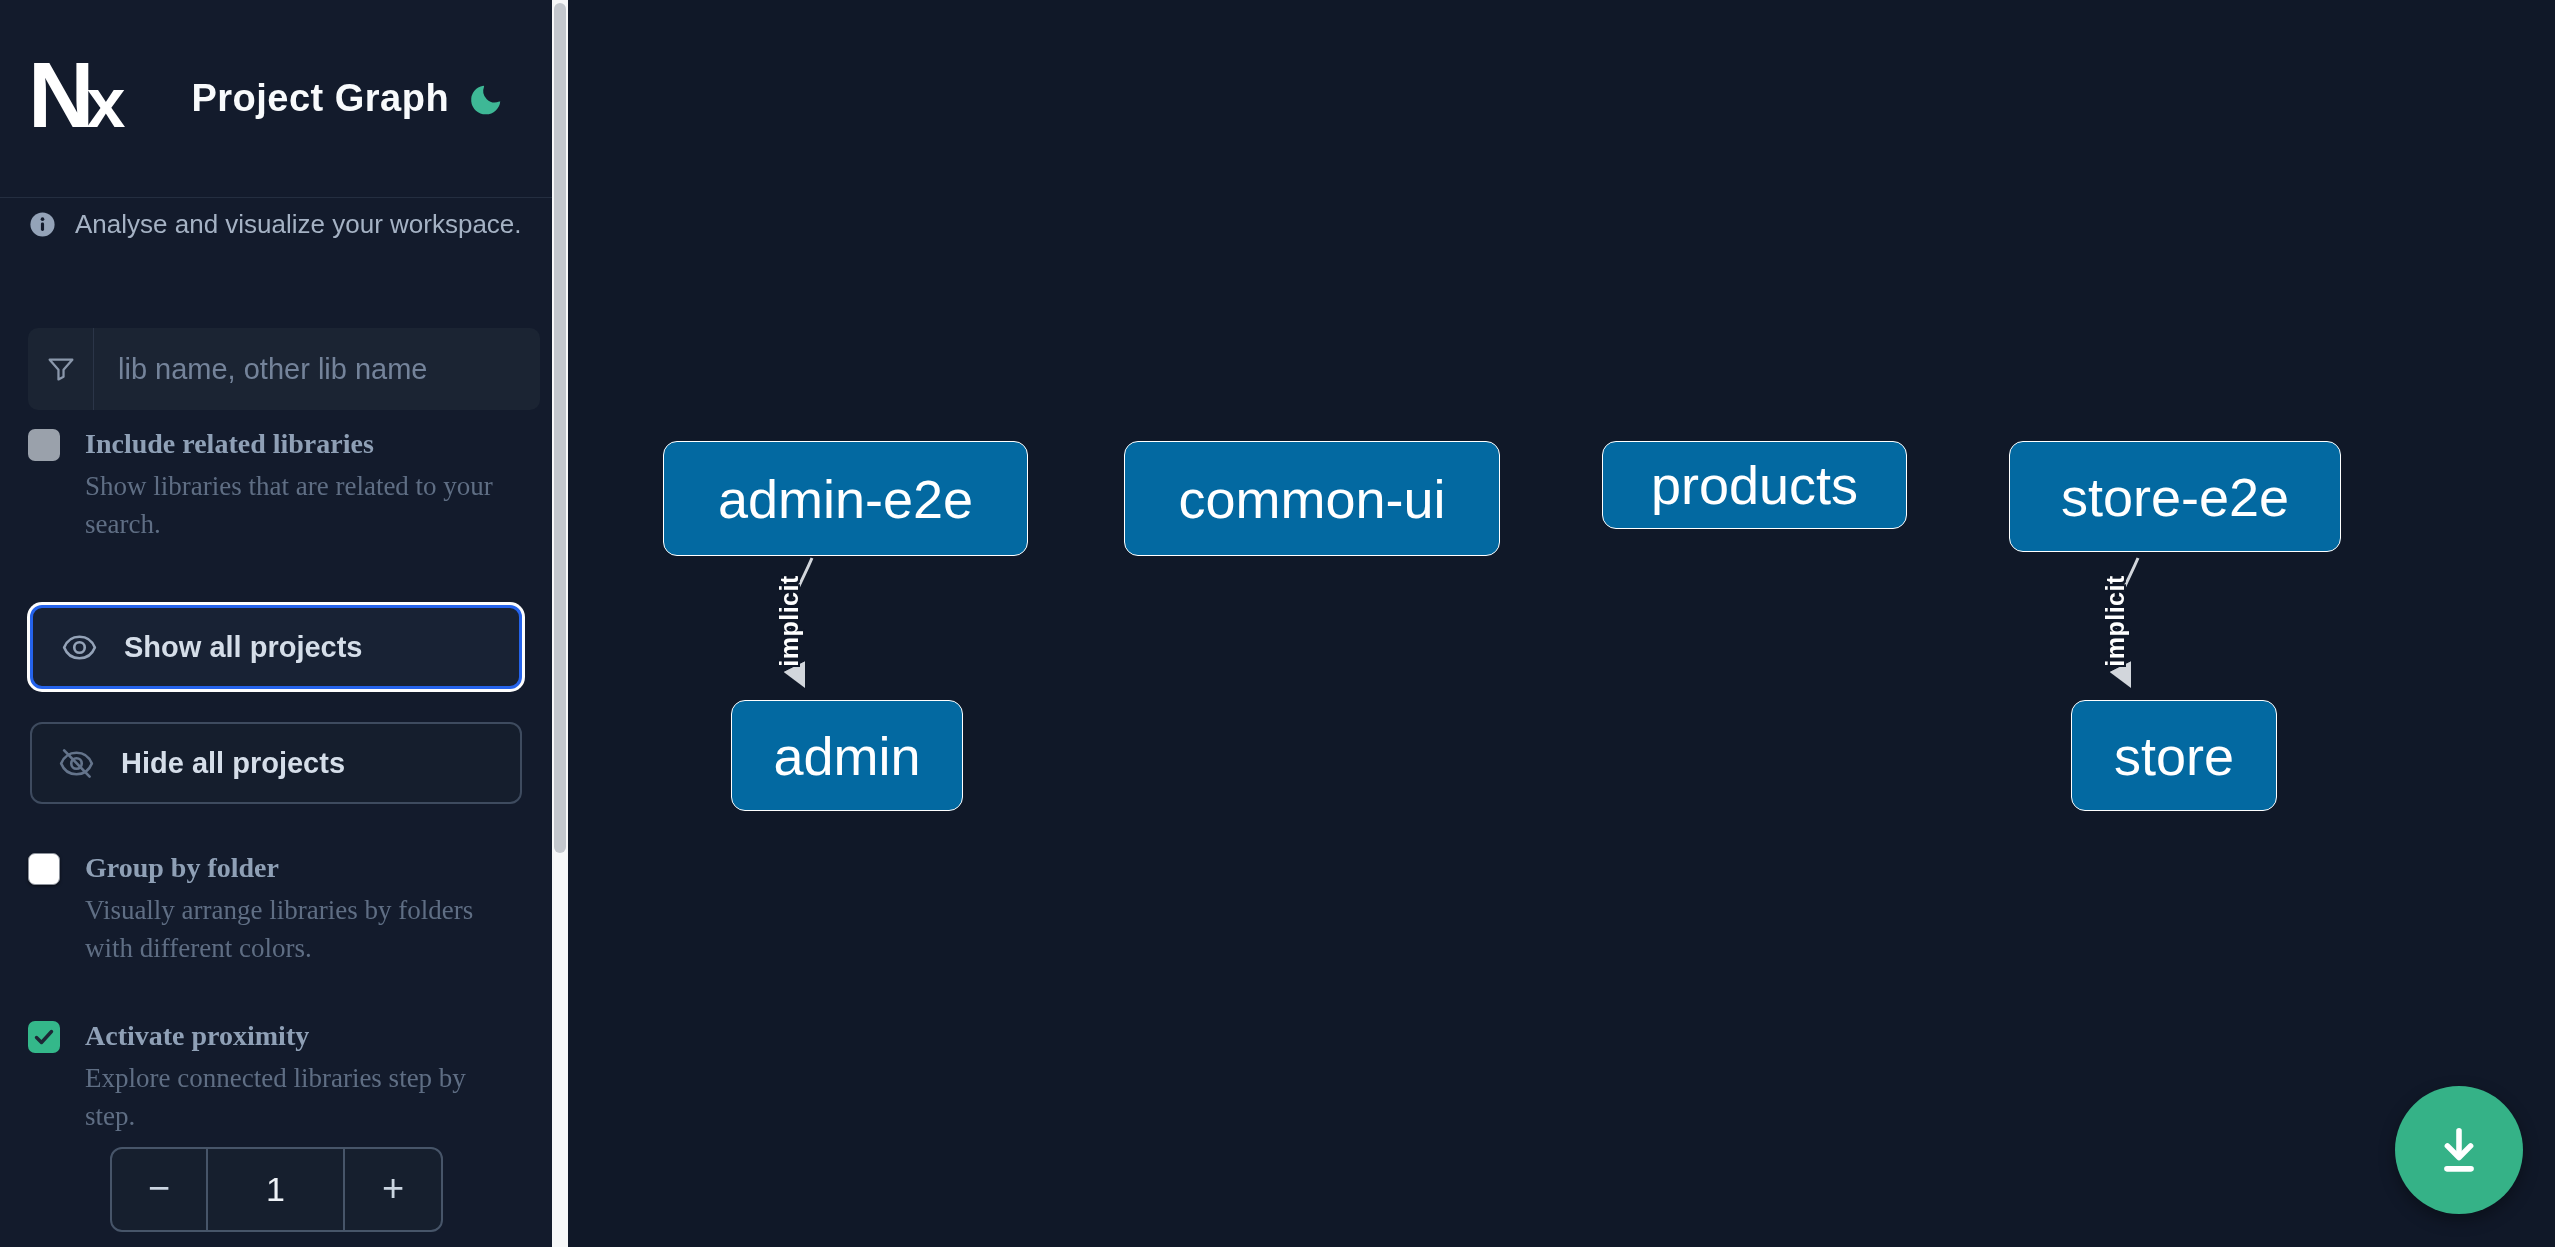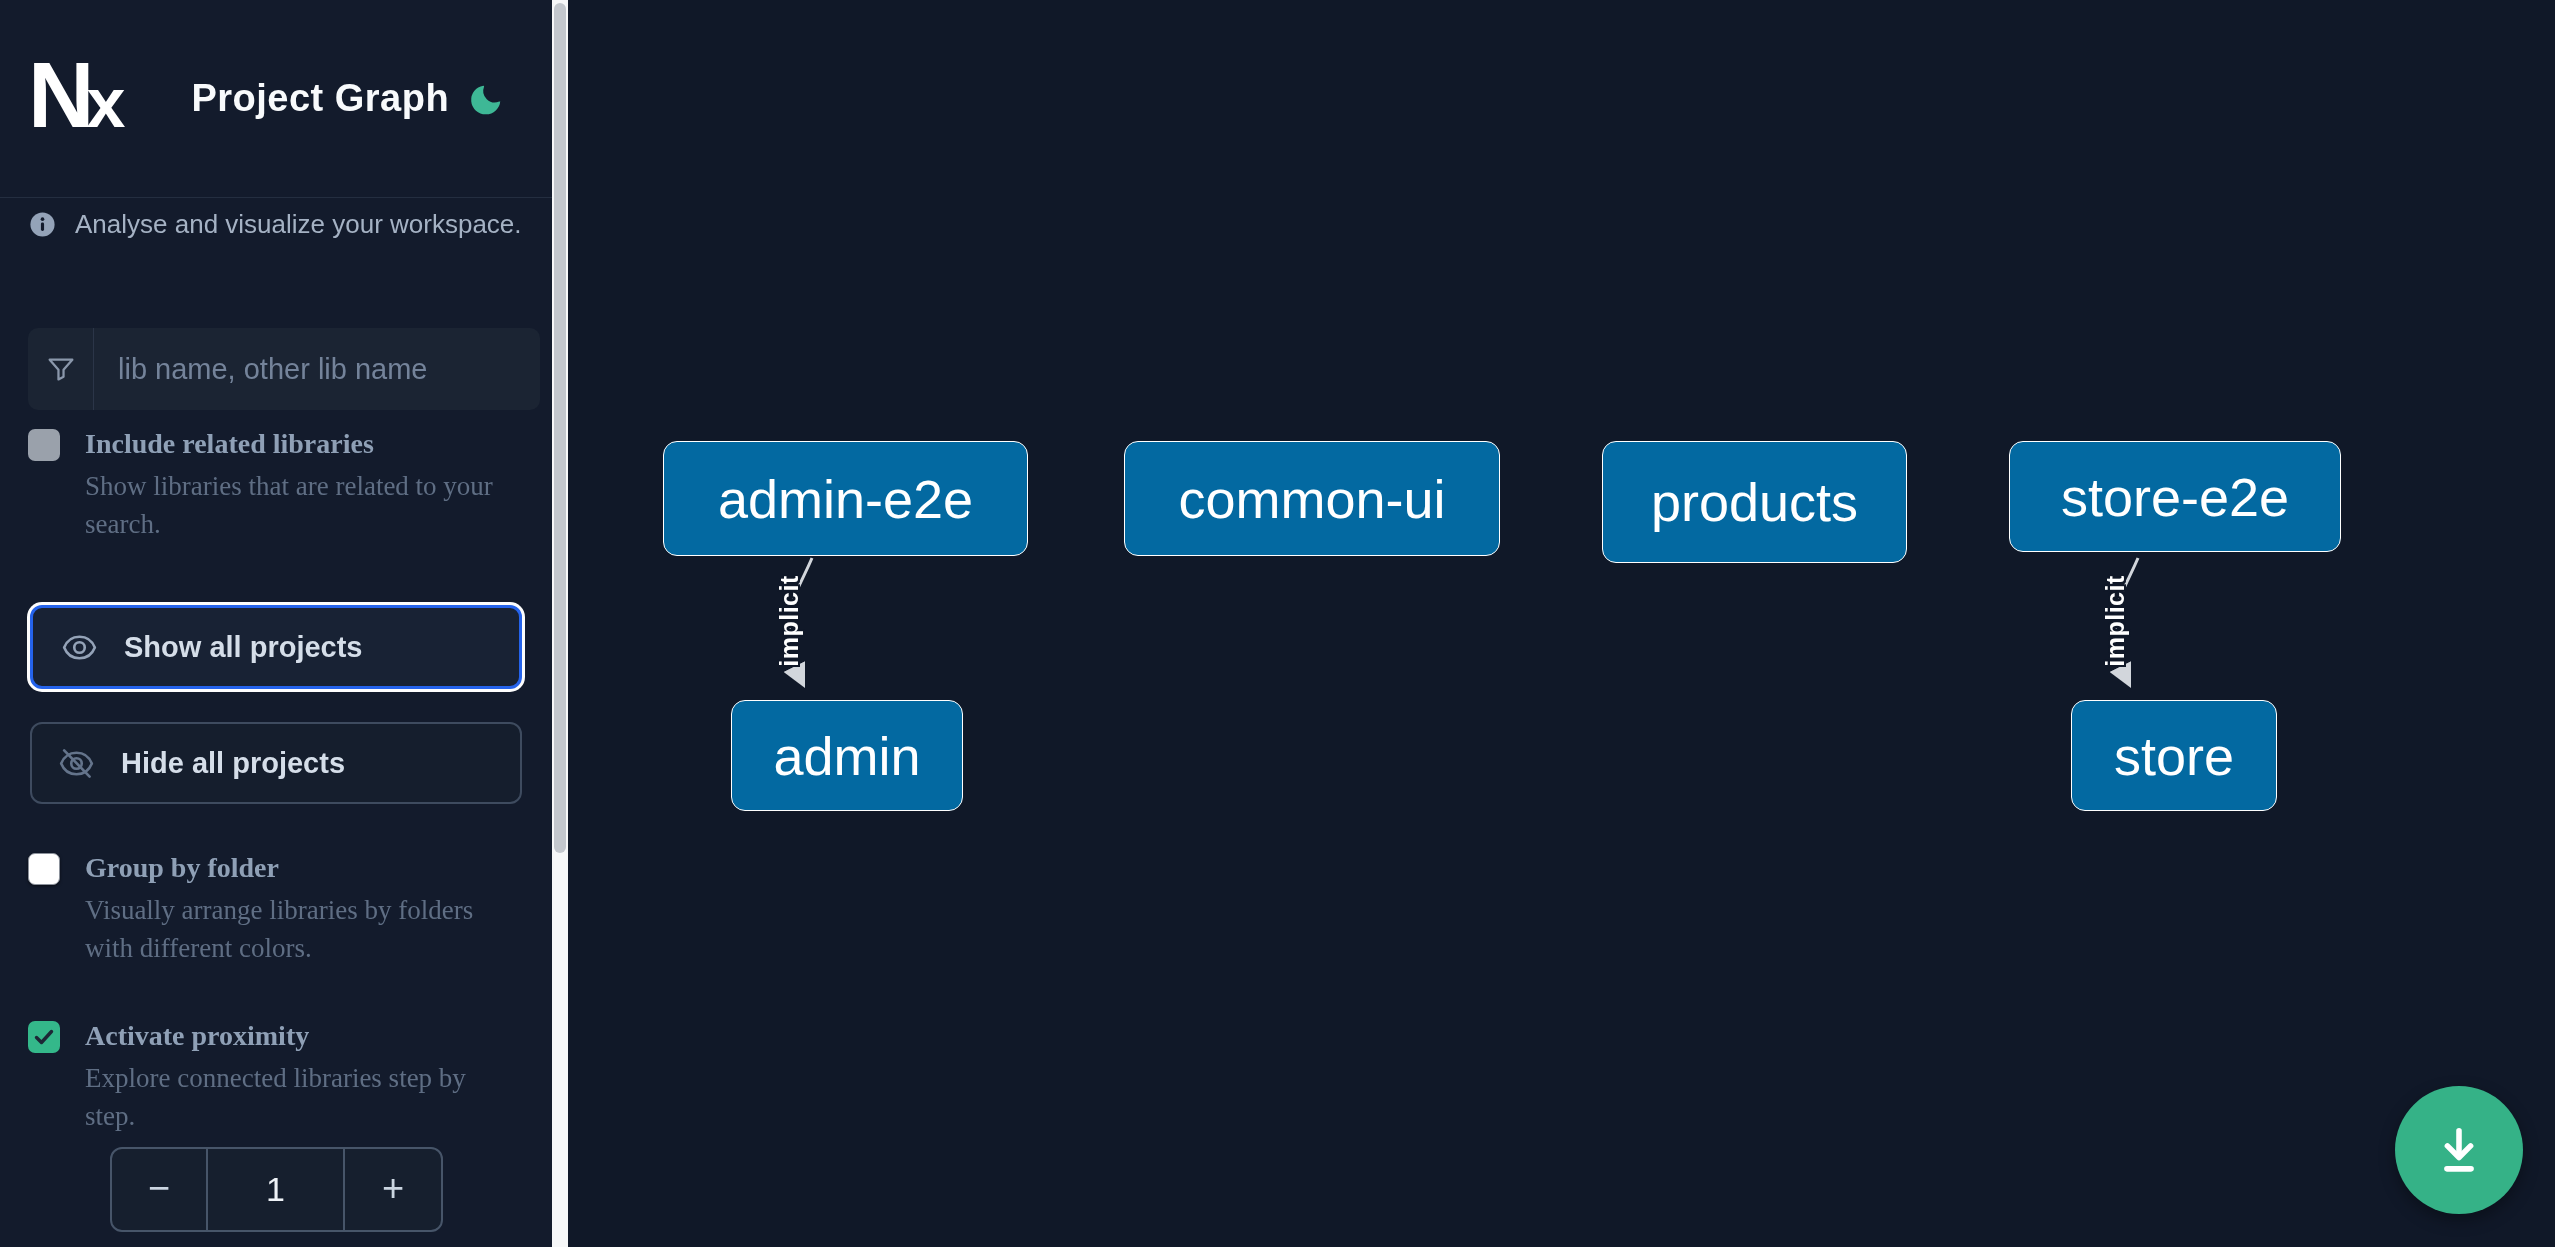--- a/index.html
+++ b/index.html
@@ -169,21 +169,21 @@
         <marker id="arrowhead" viewBox="0 0 8 8" refX="6.5" refY="4" markerWidth="8" markerHeight="8" orient="auto">
           <path d="M0 0 L8 4 L0 8 Z" fill="#d2d6dc"></path>
         </marker>
       </defs>
       <path d="M244 558 C 233 584, 221 600, 221 623 C 221 650, 227 668, 235 684" fill="none" stroke="#d2d6dc" stroke-width="3" marker-end="url(#arrowhead)"></path>
       <path d="M1570 558 C 1559 584, 1547 600, 1547 623 C 1547 650, 1553 668, 1561 684" fill="none" stroke="#d2d6dc" stroke-width="3" marker-end="url(#arrowhead)"></path>
     </svg>
 
     <div class="node" style="left:95px;  top:441px; width:365px; height:115px;">admin-e2e</div>
     <div class="node" style="left:556px; top:441px; width:376px; height:115px;">common-ui</div>
-    <div class="node" style="left:1034px;top:441px; width:305px; height:122px;">products</div>
+    <div class="node" style="left:1034px;top:441px; width:305px; height:88px;">products</div>
     <div class="node" style="left:1441px;top:441px; width:332px; height:111px;">store-e2e</div>
     <div class="node" style="left:163px; top:700px; width:232px; height:111px;">admin</div>
     <div class="node" style="left:1503px;top:700px; width:206px; height:111px;">store</div>
 
     <span class="edge-label" style="left:221px; top:621px;">implicit</span>
     <span class="edge-label" style="left:1547px; top:621px;">implicit</span>
 
     <button class="fab">
       <span style="display:flex;">
         <svg width="58" height="58" viewBox="0 0 24 24" fill="none" stroke="#ffffff" stroke-width="2.3" stroke-linecap="round" stroke-linejoin="round">

